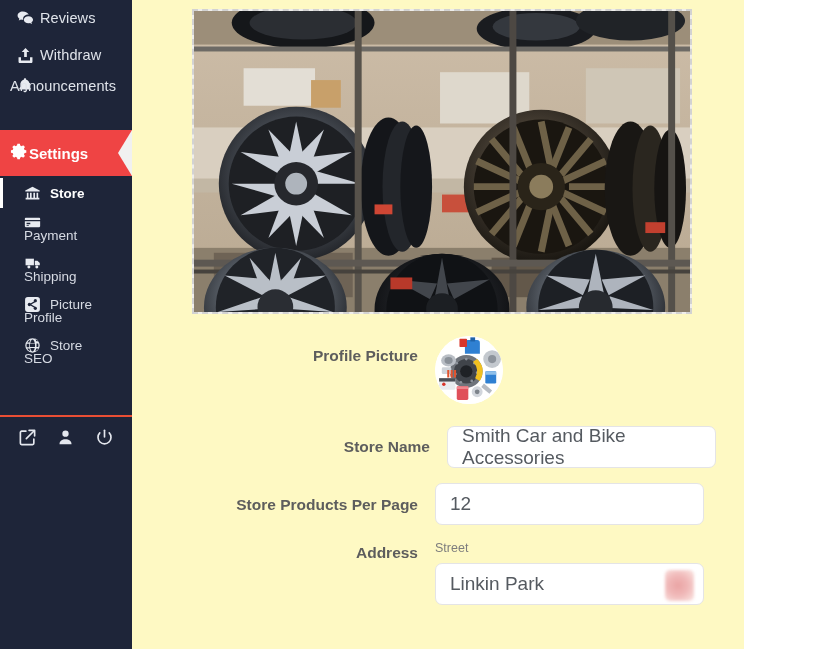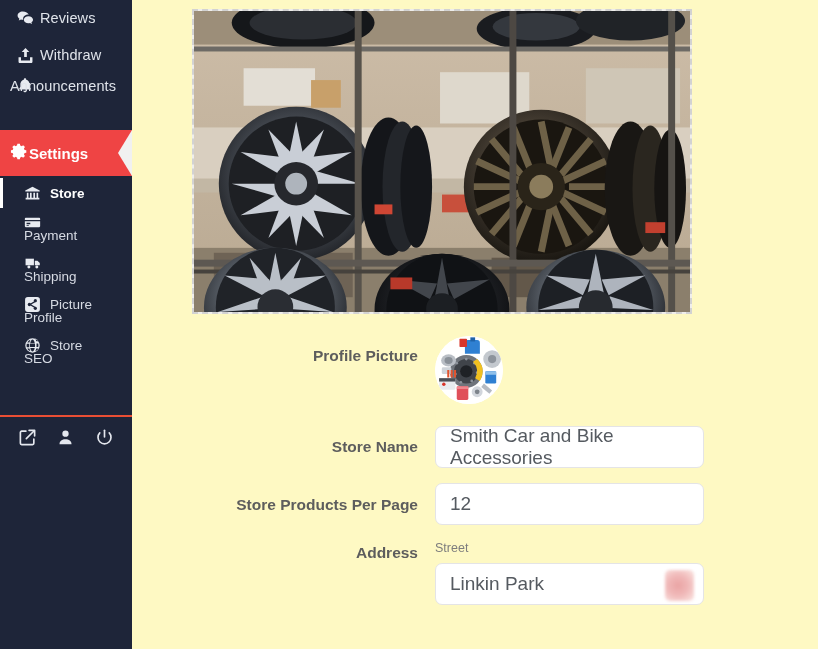--- a/index.html
+++ b/index.html
@@ -2,21 +2,21 @@
 <html><head>
 <meta charset="utf-8">
 <style>
   * { box-sizing: border-box; margin: 0; padding: 0; }
   html, body {
     width: 834px; height: 649px;
     background: #ffffff;
     font-family: "Liberation Sans", sans-serif;
     overflow: hidden;
   }
-  .app { position: relative; width: 818px; height: 649px; display: flex; }
+  .app { position: relative; width: 744px; height: 649px; display: flex; }
 
   
   .sidebar {
     width: 132px; height: 649px;
     background: #1e2539;
     flex: 0 0 132px;
     position: relative;
     overflow: hidden;
   }
   .nav-item {
@@ -517,21 +517,21 @@
                 <rect x="18" y="50" width="3" height="11"></rect>
                 <rect x="23" y="50" width="3" height="11"></rect>
                 <rect x="28" y="50" width="3" height="11"></rect>
               </g>
             </svg>
           </div>
         </div>
       </div>
 
       <div class="frow" style="margin-bottom:15px;">
-        <div class="flabel" style="padding-top:11px;">Store Name</div>
+        <div class="flabel" style="padding-top:11px;margin-left:12px;">Store Name</div>
         <div class="fctrl">
           <div class="inp">
             <span class="val">Smith Car and Bike Accessories</span>
           </div>
         </div>
       </div>
 
       <div class="frow" style="margin-bottom:16px;align-items:center;">
         <div class="flabel" style="padding-top:2px;">Store Products Per Page</div>
         <div class="fctrl">

